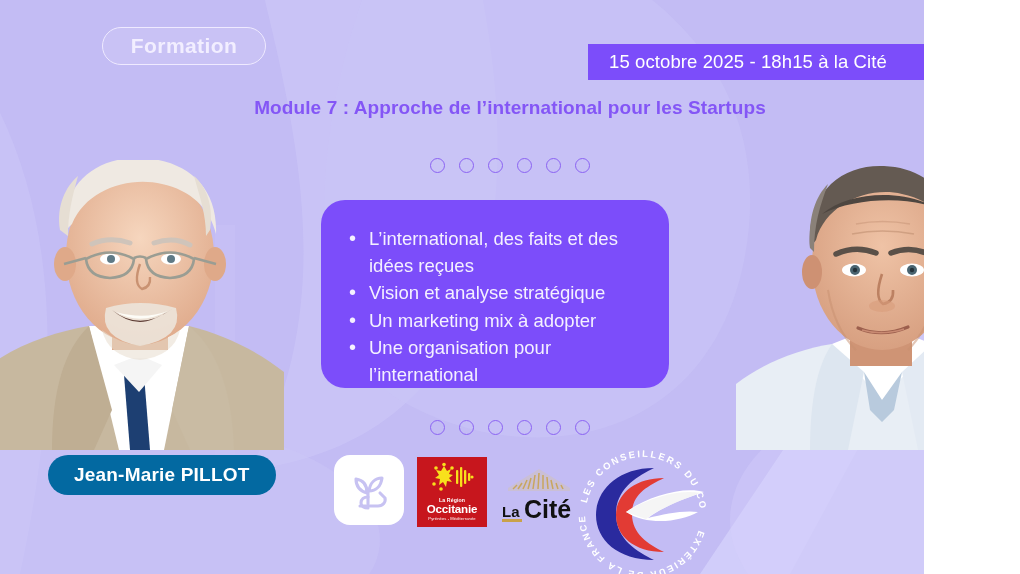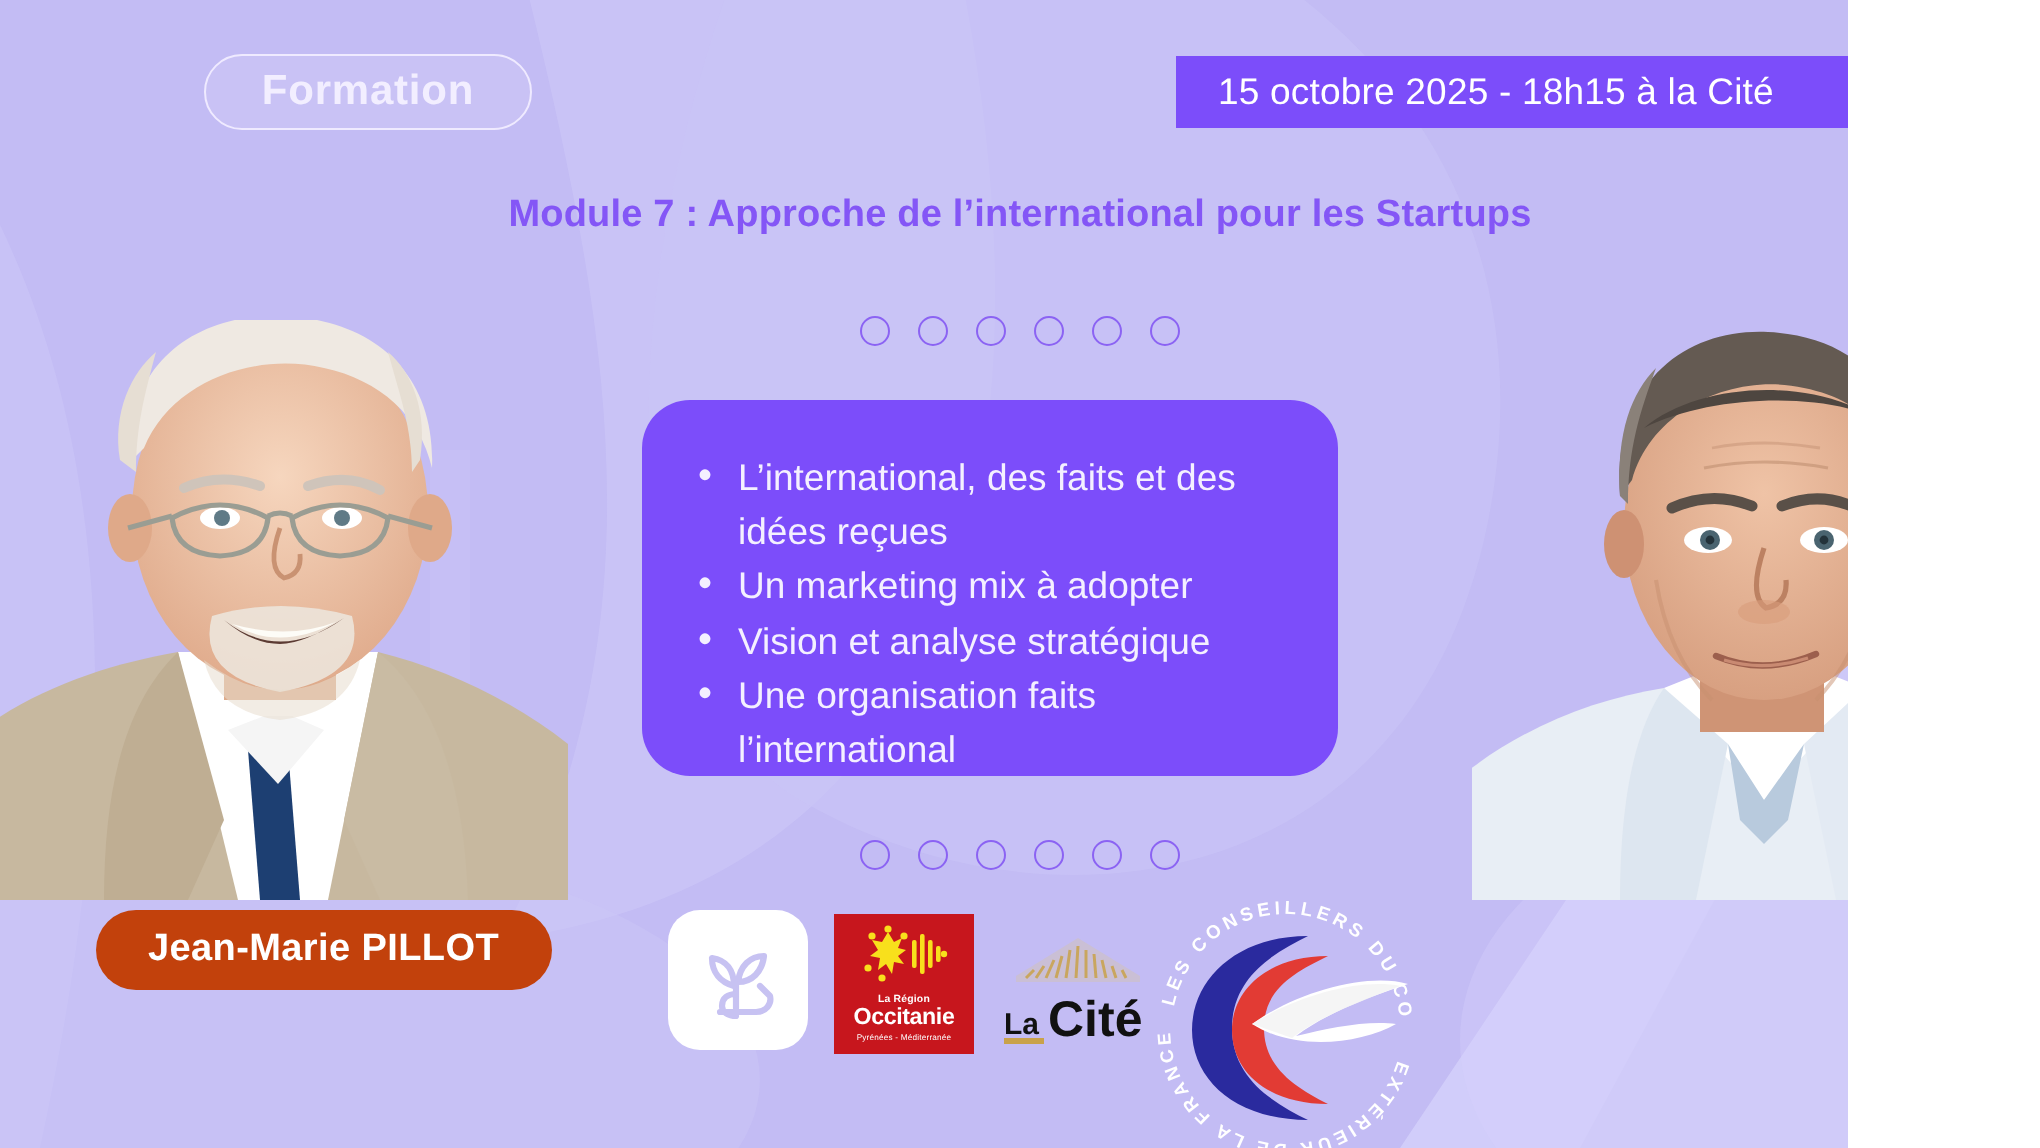--- a/index.html
+++ b/index.html
@@ -28,21 +28,21 @@
     border-radius:19px;
     background:rgba(255,255,255,0.10);
     display:flex; align-items:center; justify-content:center;
   }
   #formation-badge span {
     color:#f2eeff; font-size:21px; font-weight:600; letter-spacing:0.4px;
   }
 
   
   #date-banner {
-    position:absolute; left:588px; top:28px;
+    position:absolute; left:588px; top:44px;
     width:432px; height:36px;
     background:#7c4dfa;
     display:flex; align-items:center;
   }
   #date-banner span {
     color:#ffffff; font-size:18.5px; font-weight:400;
     margin-left:21px; letter-spacing:0.1px; white-space:nowrap;
   }
 
   
@@ -97,21 +97,21 @@
     width:290px; height:290px;
     overflow:hidden;
   }
   #portrait-left  { left:-6px; }
   #portrait-right { left:736px; }
   .portrait svg { display:block; }
 
   
   .name-pill {
     position:absolute; top:455px; height:40px;
-    background:#c2410c;
+    background:#0369a1;
     border-radius:20px;
     display:flex; align-items:center; justify-content:center;
     padding:0 26px;
   }
   .name-pill span {
     color:#ffffff; font-size:19px; font-weight:600; letter-spacing:0.2px;
     white-space:nowrap;
   }
   #name-pill-left  { left:48px;  min-width:225px; }
   #name-pill-right { left:771px; min-width:224px; }
@@ -196,23 +196,23 @@
     <div class="dot"></div>
     <div class="dot"></div>
     <div class="dot"></div>
     <div class="dot"></div>
     <div class="dot"></div>
   </div>
 
   <div id="bullet-card">
     <ul>
       <li>L’international, des faits et des idées reçues</li>
+      <li>Vision et analyse stratégique</li>
       <li>Un marketing mix à adopter</li>
-      <li>Vision et analyse stratégique</li>
-      <li>Une organisation faits l’international</li>
+      <li>Une organisation pour l’international</li>
     </ul>
   </div>
 
   <div class="dot-row" id="dots-bottom">
     <div class="dot"></div>
     <div class="dot"></div>
     <div class="dot"></div>
     <div class="dot"></div>
     <div class="dot"></div>
     <div class="dot"></div>

